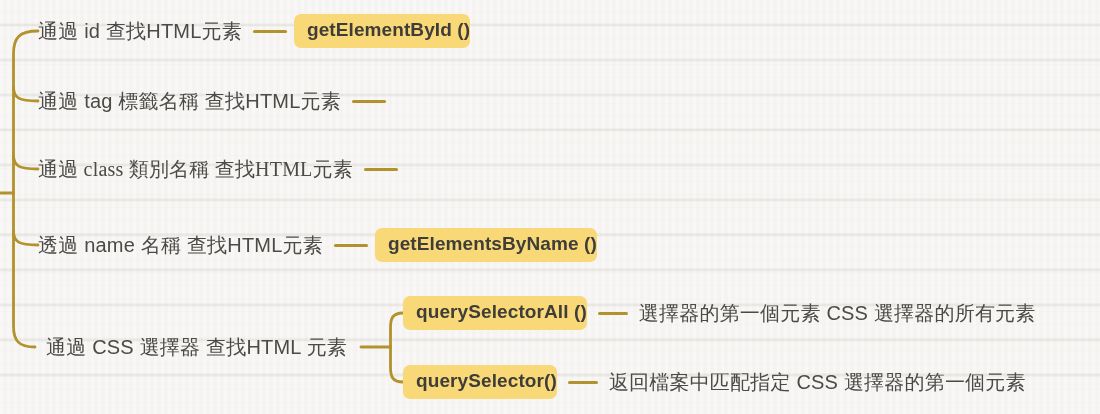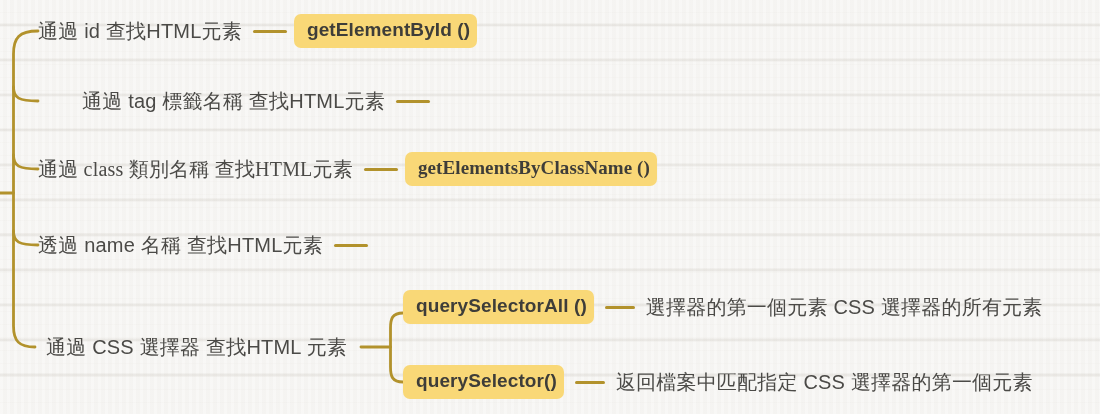--- a/index.html
+++ b/index.html
@@ -50,21 +50,21 @@
     background:var(--line);
     margin:0 7px 0 11px;
     flex:0 0 auto;
   }
   .dash.child{width:30px;margin:0 11px;}
   .method-box{
     background:var(--highlight);
     color:var(--box_text);
     font-size:19px;
     font-weight:700;
-    padding:5px 7px 7px 13px;
+    padding:5px 0 7px 13px;
     border-radius:7px;
     letter-spacing:0.1px;
   }
   .desc{
     font-size:20px;
     color:var(--label_text);
     letter-spacing:0.2px;
   }
 </style>
 </head>
@@ -85,41 +85,41 @@
     <path d="M 361 347 L 390.5 347"></path>
     <path d="M 403 313 C 392 313 390.5 319 390.5 328 L 390.5 367 C 390.5 376 392 382 403 382"></path>
   </svg>
 
   <div class="row" style="left:38px;top:13px;">
     <span class="branch-label">通過 id 查找HTML元素</span>
     <span class="dash"></span>
     <span class="method-box">getElementById ()</span>
   </div>
 
-  <div class="row" style="left:38px;top:83px;margin-left:44px;">
+  <div class="row" style="left:38px;top:83px;">
     <span class="branch-label">通過 tag 標籤名稱 查找HTML元素</span>
     <span class="dash"></span>
   </div>
 
   <div class="row" style="left:38px;top:151px;font-family:Liberation Serif, serif;">
     <span class="branch-label">通過 class 類別名稱 查找HTML元素</span>
     <span class="dash"></span>
-    <span class="method-box">getElementsByClassName ()</span>
   </div>
 
   <div class="row" style="left:38px;top:227px;text-align:right;">
     <span class="branch-label">透過 name 名稱 查找HTML元素</span>
     <span class="dash"></span>
+    <span class="method-box">getElementsByName ()</span>
   </div>
 
   <div class="row" style="left:46px;top:329px;">
     <span class="branch-label">通過 CSS 選擇器 查找HTML 元素</span>
   </div>
 
-  <div class="row" style="left:403px;top:289px;">
+  <div class="row" style="left:403px;top:295px;">
     <span class="method-box">querySelectorAll ()</span>
     <span class="dash child"></span>
     <span class="desc">選擇器的第一個元素 CSS 選擇器的所有元素</span>
   </div>
 
   <div class="row" style="left:403px;top:364px;">
     <span class="method-box">querySelector()</span>
     <span class="dash child"></span>
     <span class="desc">返回檔案中匹配指定 CSS 選擇器的第一個元素</span>
   </div>

